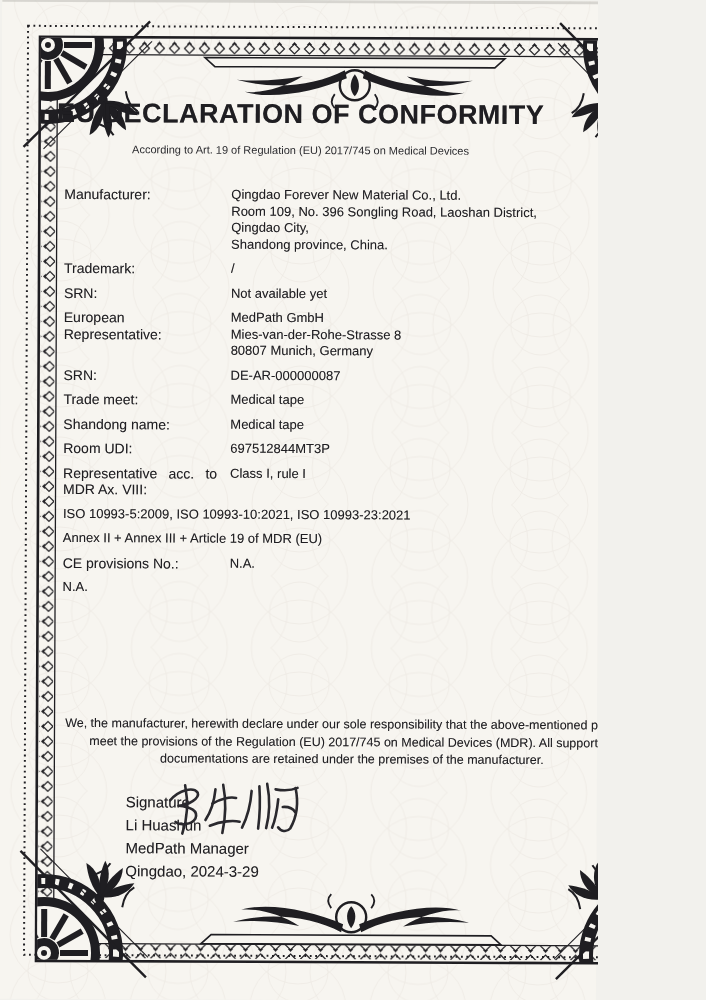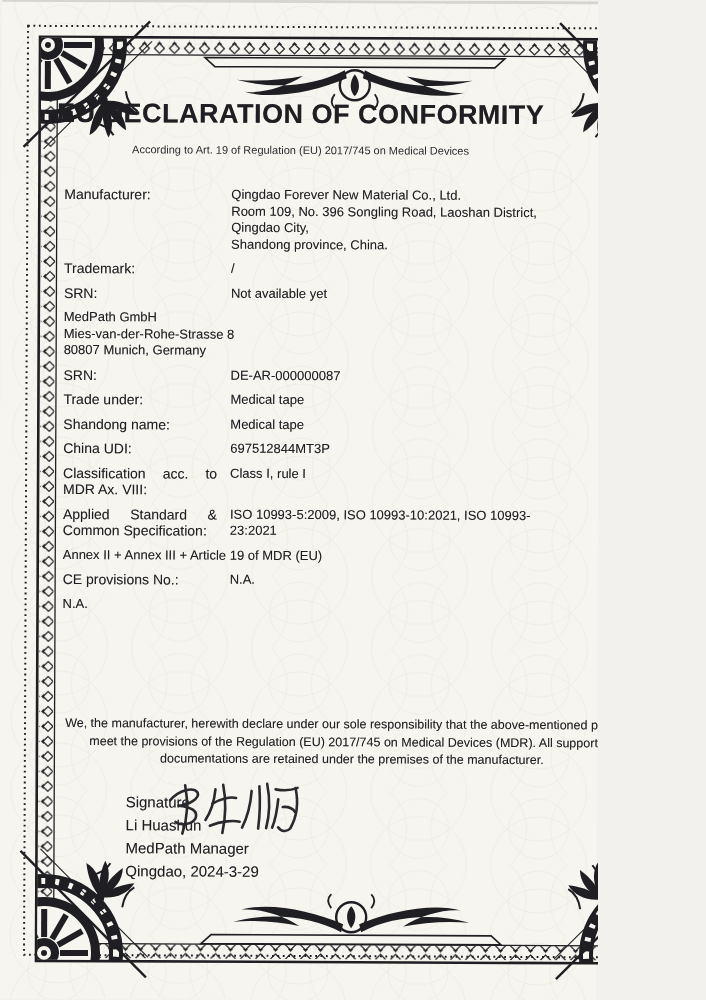--- a/index.html
+++ b/index.html
@@ -148,52 +148,53 @@
     <div class="flabel">Trademark:</div>
     <div class="fvalue">/</div>
   </div>
 
   <div class="frow">
     <div class="flabel">SRN:</div>
     <div class="fvalue">Not available yet</div>
   </div>
 
   <div class="frow">
+    <div class="flabel">European
+Representative:</div>
     <div class="fvalue">MedPath GmbH
 Mies-van-der-Rohe-Strasse 8
 80807 Munich, Germany</div>
   </div>
 
   <div class="frow">
     <div class="flabel">SRN:</div>
     <div class="fvalue">DE-AR-000000087</div>
   </div>
 
   <div class="frow">
-    <div class="flabel">Trade under:</div>
+    <div class="flabel">Trade meet:</div>
     <div class="fvalue">Medical tape</div>
   </div>
 
   <div class="frow">
     <div class="flabel">Shandong name:</div>
     <div class="fvalue">Medical tape</div>
   </div>
 
   <div class="frow">
-    <div class="flabel">China UDI:</div>
+    <div class="flabel">Room UDI:</div>
     <div class="fvalue">697512844MT3P</div>
   </div>
 
   <div class="frow">
-    <div class="flabel">Classification acc. to MDR Ax. VIII:</div>
+    <div class="flabel">Representative acc. to MDR Ax. VIII:</div>
     <div class="fvalue">Class I, rule I</div>
   </div>
 
   <div class="frow">
-    <div class="flabel">Applied Standard &amp; Common Specification:</div>
     <div class="fvalue">ISO 10993-5:2009, ISO 10993-10:2021, ISO 10993-23:2021</div>
   </div>
 
   <div class="frow">
     <div class="fvalue">Annex II + Annex III + Article 19 of MDR (EU)</div>
   </div>
 
   <div class="frow">
     <div class="flabel">CE provisions No.:</div>
     <div class="fvalue">N.A.</div>

